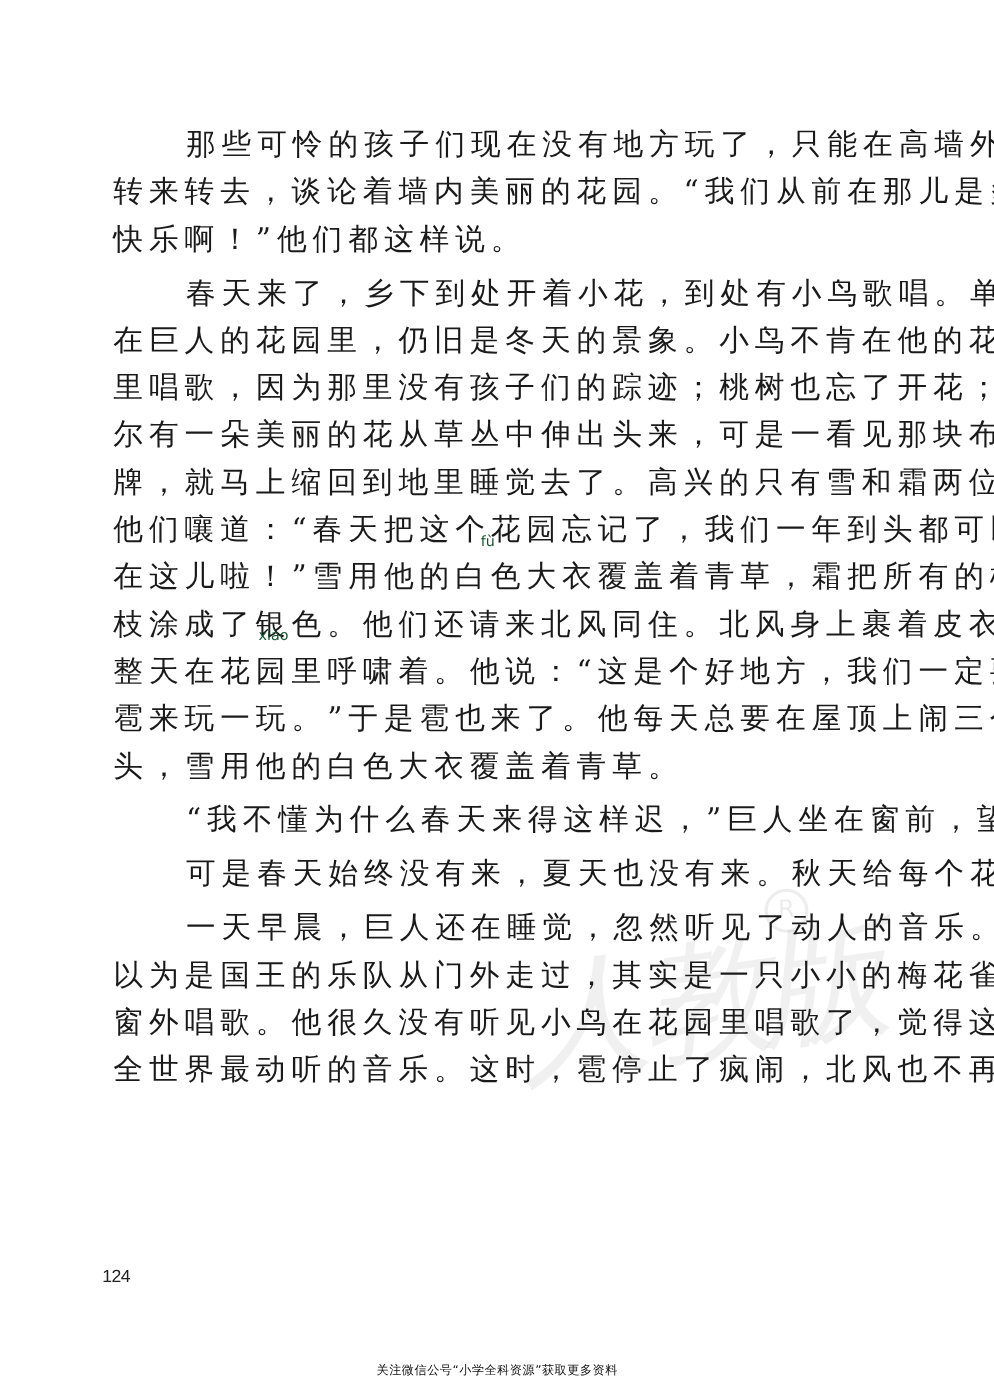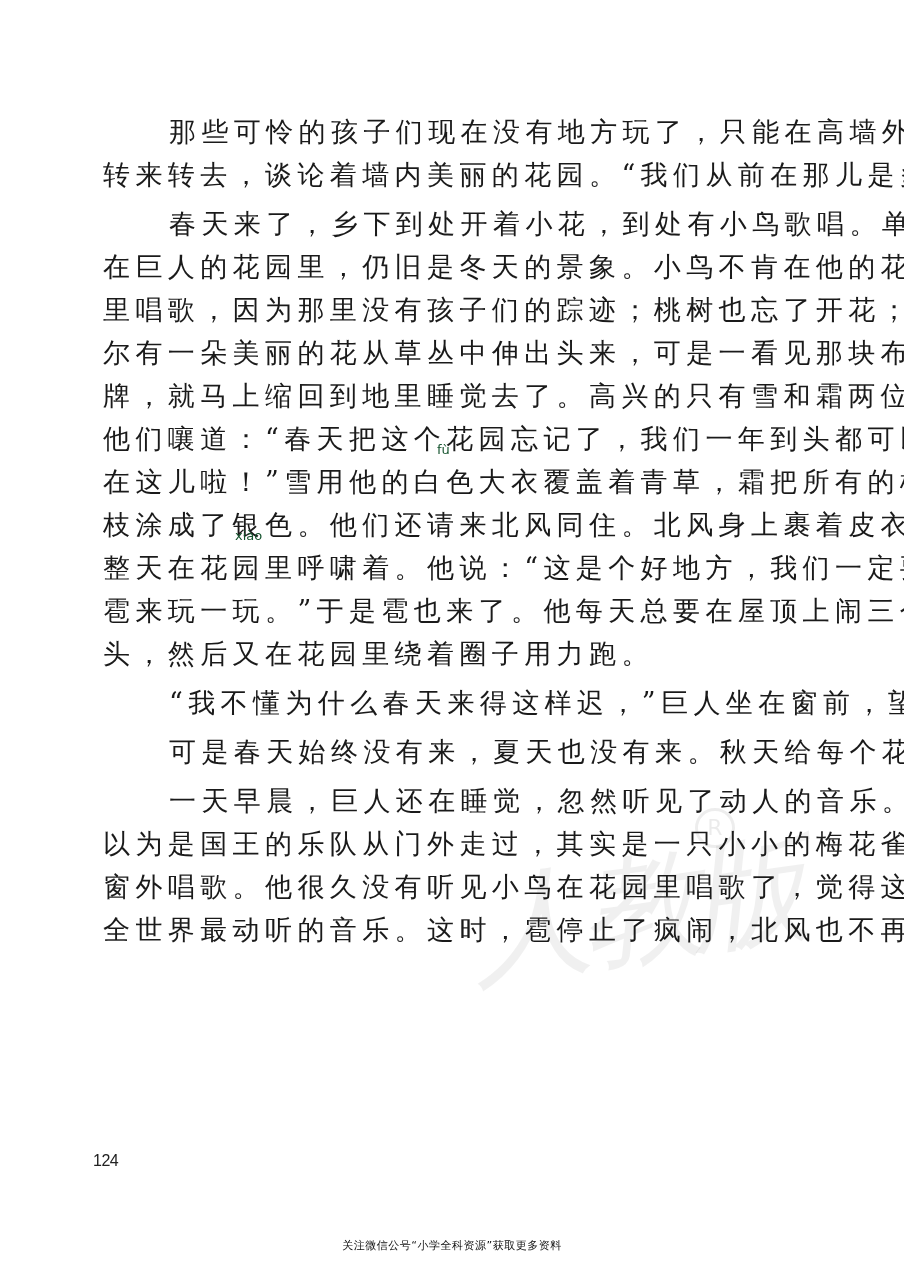--- a/index.html
+++ b/index.html
@@ -106,41 +106,42 @@
 <div class="page">
 
   <div class="watermark">人教版</div>
   <div class="watermark-reg">R</div>
 
   <div class="text-block">
 
     <div>
       <div class="line indent">那些可怜的孩子们现在没有地方玩了，只能在高墙外面</div>
       <div class="line">转来转去，谈论着墙内美丽的花园。“我们从前在那儿是多么</div>
+      <div class="line">快乐啊！”他们都这样说。</div>
     </div>
     <div class="para-gap"></div>
 
     <div>
       <div class="line indent">春天来了，乡下到处开着小花，到处有小鸟歌唱。单单</div>
       <div class="line">在巨人的花园里，仍旧是冬天的景象。小鸟不肯在他的花园</div>
       <div class="line">里唱歌，因为那里没有孩子们的踪迹；桃树也忘了开花；偶</div>
       <div class="line">尔有一朵美丽的花从草丛中伸出头来，可是一看见那块布告</div>
       <div class="line">牌，就马上缩回到地里睡觉去了。高兴的只有雪和霜两位。</div>
       <div class="line">他们嚷道：“春天把这个花园忘记了，我们一年到头都可以住</div>
       <div class="line">
         <span class="pinyin" style="left:334px">fù</span>
         <span>在这儿啦！”雪用他的白色大衣覆盖着青草，霜把所有的树</span>
       </div>
       <div class="line">枝涂成了银色。他们还请来北风同住。北风身上裹着皮衣，</div>
       <div class="line">
         <span class="pinyin" style="left:132px">xiào</span>
         <span>整天在花园里呼啸着。他说：“这是个好地方，我们一定要请</span>
       </div>
       <div class="line">雹来玩一玩。”于是雹也来了。他每天总要在屋顶上闹三个钟</div>
-      <div class="line">头，然后又在花园里绕着圈子用力跑。</div>
+      <div class="line">头，雪用他的白色大衣覆盖着青草。</div>
     </div>
     <div class="para-gap"></div>
 
     <div>
       <div class="line indent">“我不懂为什么春天来得这样迟，”巨人坐在窗前，望着</div>
     </div>
     <div class="para-gap"></div>
 
     <div>
       <div class="line indent">可是春天始终没有来，夏天也没有来。秋天给每个花园</div>

